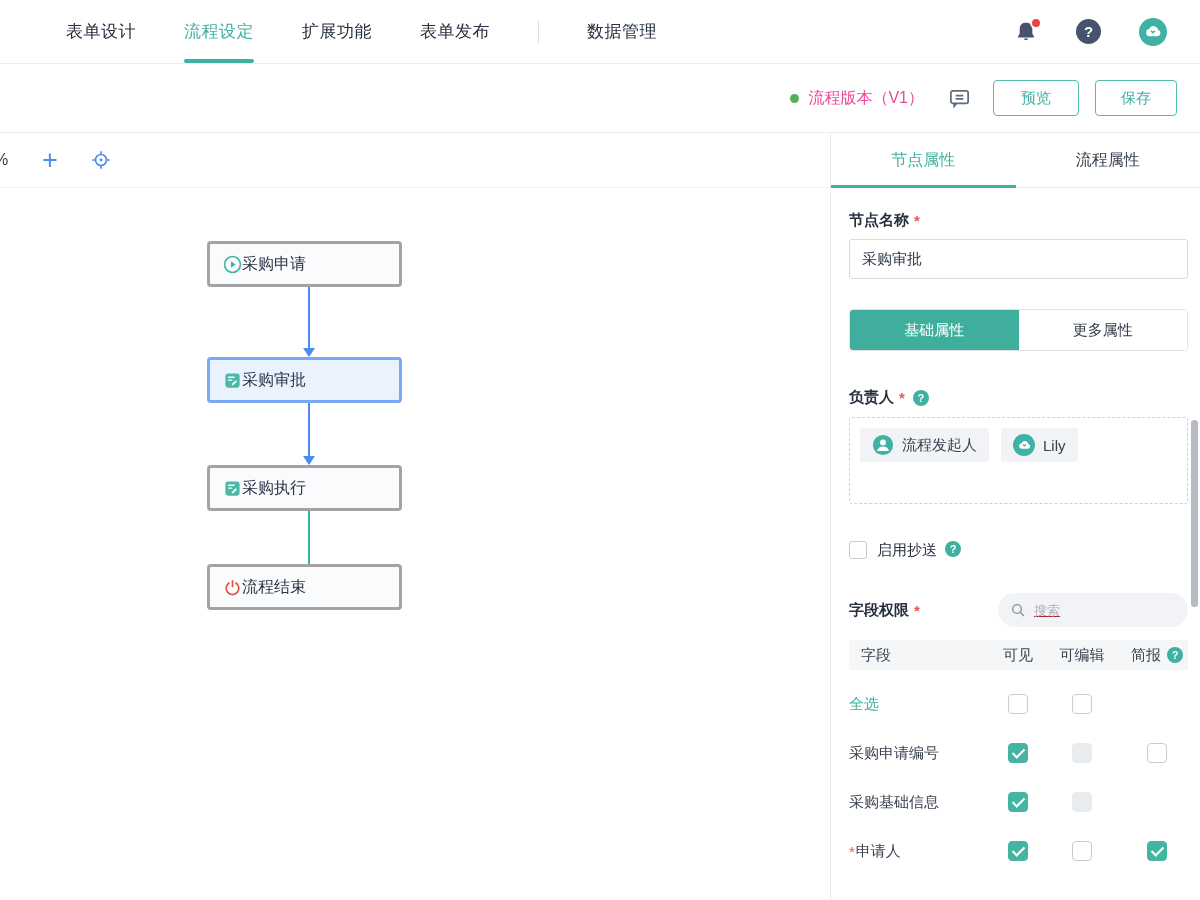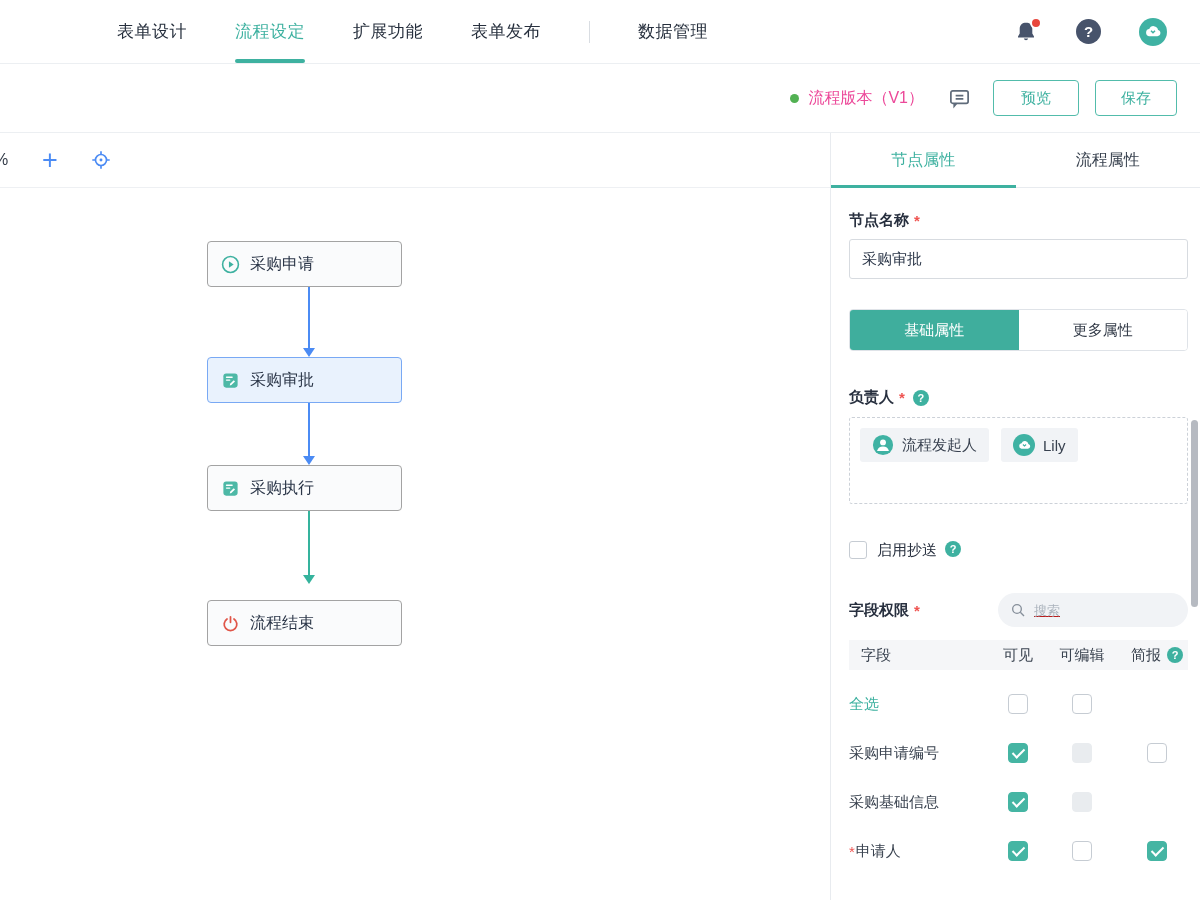--- a/index.html
+++ b/index.html
@@ -1,21 +1,21 @@
 <!DOCTYPE html>
 <html><head>
 <meta charset="utf-8">
 <style>
   * { margin:0; padding:0; box-sizing:border-box; }
   html,body { width:1200px; height:900px; background:#fff; overflow:hidden;
     font-family:"Liberation Sans","DejaVu Sans",sans-serif; }
 
   
   .topbar { height:64px; display:flex; align-items:center; border-bottom:1px solid #eceff2; position:relative; }
-  .topnav { display:flex; align-items:center; margin-left:117px; gap:48px; height:100%; }
+  .topnav { display:flex; align-items:center; margin-left:66px; gap:48px; height:100%; }
   .topnav .tab { position:relative; height:100%; display:flex; align-items:center;
     font-size:17px; color:#262f3d; cursor:pointer; letter-spacing:.5px; }
   .topnav .tab.active { color:#3eb1a0; }
   .topnav .tab.active::after { content:""; position:absolute; left:0; right:0; bottom:0;
     height:4px; background:#3eb1a0; border-radius:2px; }
   .nav-divider { width:1px; height:22px; background:#d9dde2; }
   .top-icons { position:absolute; right:33px; display:flex; align-items:center; gap:38px; }
   .bell-wrap { position:relative; width:24px; height:24px; }
   .bell-wrap .dot { position:absolute; top:-3px; right:-4px; width:12px; height:12px;
     border-radius:50%; background:#e8473d; border:2px solid #fff; }
@@ -38,22 +38,22 @@
   
   .main { display:flex; height:767px; }
   .canvas { width:830px; position:relative; }
   .canvas-toolbar { height:55px; border-bottom:1px solid #eef0f3; display:flex; align-items:center; }
   .zoom-text { font-size:16px; color:#333b48; margin-left:-6px; width:22px; }
   .tool-plus { font-size:27px; font-weight:300; color:#4b8bf4; margin-left:26px; line-height:20px; cursor:pointer; }
   .tool-locate { margin-left:32px; display:flex; cursor:pointer; }
 
   .flow { position:relative; height:712px; }
   .node { position:absolute; left:207px; width:195px; height:46px; background:#fafbfc;
-    border:1px solid #a3a3a3; border-radius:4px; display:flex; align-items:center;
-    padding-left:13px; gap:10px; font-size:16px; color:#2b3648; cursor:pointer; }
+    border:3px solid #a3a3a3; border-radius:4px; display:flex; align-items:center;
+    padding-left:13px; gap:0; font-size:16px; color:#2b3648; cursor:pointer; }
   .node.selected { background:#e9f2fd; border-color:#79a9f4; }
   .node .nicon { width:19px; height:19px; display:flex; }
 
   .arrow { position:absolute; left:303px; width:12px; }
   .arrow .line { position:absolute; left:5px; top:0; width:2px; bottom:7px; }
   .arrow .head { position:absolute; left:0; bottom:0; width:0; height:0;
     border-left:6px solid transparent; border-right:6px solid transparent; }
   .arrow.blue .line { background:#4b8bf4; }
   .arrow.blue .head { border-top:9px solid #4b8bf4; }
   .arrow.green .line { background:#35b39d; }
@@ -227,21 +227,21 @@
               <path d="M11.5 16.2l4.6-4.6 1.6 1.6-4.6 4.6-2 .4z" fill="#fff"></path>
             </svg>
         </span>
         <span>采购执行</span>
       </div>
       <div class="arrow green" style="top:323px; height:73px">
           <span class="line"></span>
           <span class="head"></span>
         </div>
 
-      <div class="node" style="top:412px">
+      <div class="node" style="top:376px">
         <span class="nicon">
           <svg width="19" height="19" viewBox="0 0 24 24" fill="none" stroke="#e05548" stroke-width="2.2" stroke-linecap="round">
               <path d="M12 3.5v7"></path>
               <path d="M7.6 6.2a8 8 0 1 0 8.8 0"></path>
             </svg>
         </span>
         <span>流程结束</span>
       </div>
     </div>
   </section>

